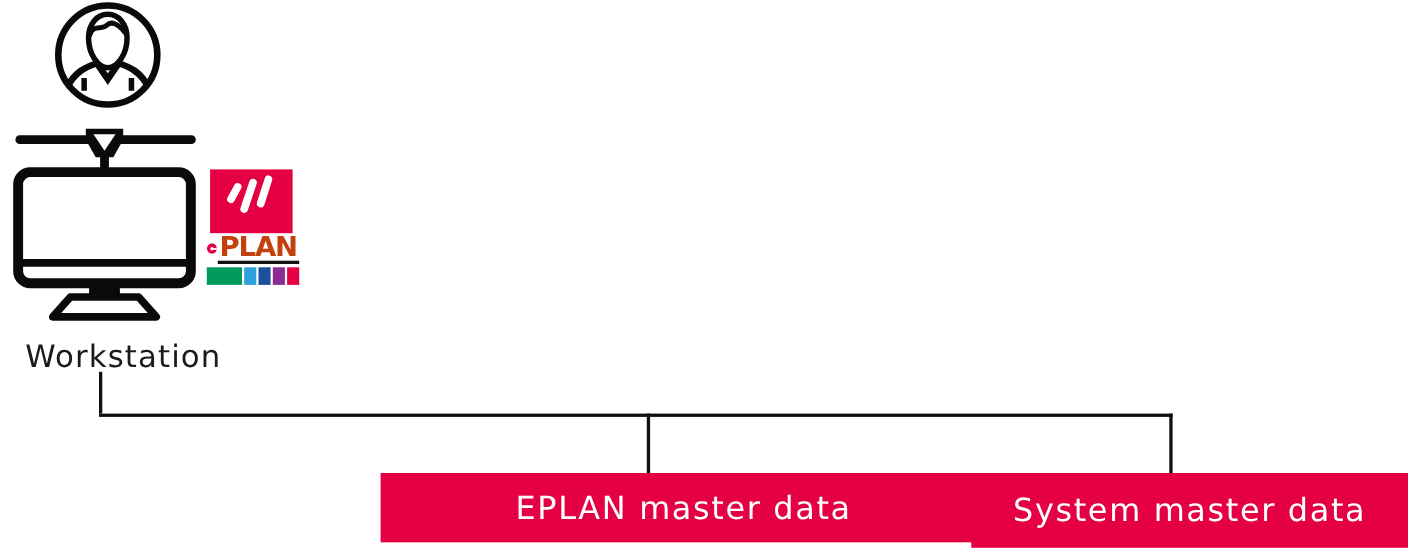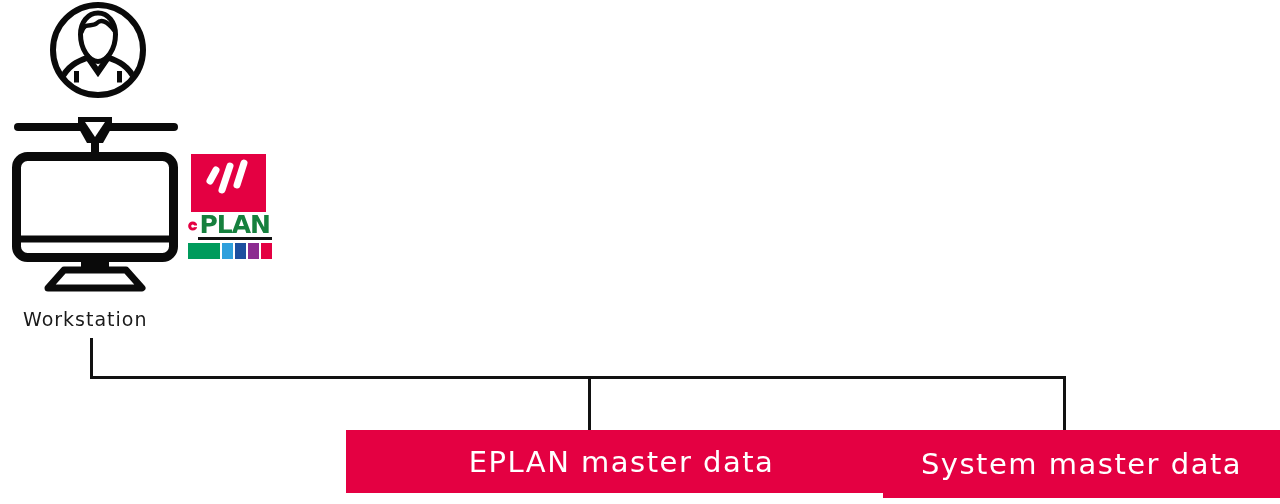--- a/index.html
+++ b/index.html
@@ -19,36 +19,36 @@
   
   .logo{left:188px;top:154px;width:84px;}
   .logo-square{
     margin-left:3px;width:75px;height:58px;
     background:#E40042;position:relative;
   }
   .logo-square svg{position:absolute;left:0;top:0;}
   .logo-text{display:flex;align-items:flex-end;height:28px;margin-top:0;}
   .eplan-e{display:block;margin-right:1px;}
   .eplan-plan{
-    font-size:25px;font-weight:700;color:#15803d;
+    font-size:25px;font-weight:700;color:#c2410c;
     letter-spacing:-1px;line-height:22px;
     border-bottom:3px solid #111;padding:0 2px 1px 1px;
   }
   .logo-bars{display:flex;margin-top:3px;height:16px;}
   .bar{height:16px;margin-right:2px;}
   .bar-green{width:32px;background:#009B5C;}
   .bar-lblue{width:11px;background:#2FA0DC;}
   .bar-dblue{width:11px;background:#1D4F9F;}
   .bar-purple{width:11px;background:#8C2C90;}
   .bar-red{width:11px;background:#E40042;margin-right:0;}
 
   
   .ws-label{
     left:23px;top:308px;
-    font-size:19px;color:#1a1a1a;letter-spacing:1px;
+    font-size:28px;color:#1a1a1a;letter-spacing:1px;
     white-space:nowrap;
   }
 
   
   .line{background:#111;}
   .line-ws{left:90px;top:338px;width:3px;height:38px;}
   .line-h{left:90px;top:376px;width:976px;height:3px;}
   .line-d1{left:588px;top:376px;width:3px;height:54px;}
   .line-d2{left:1063px;top:376px;width:3px;height:54px;}
 

